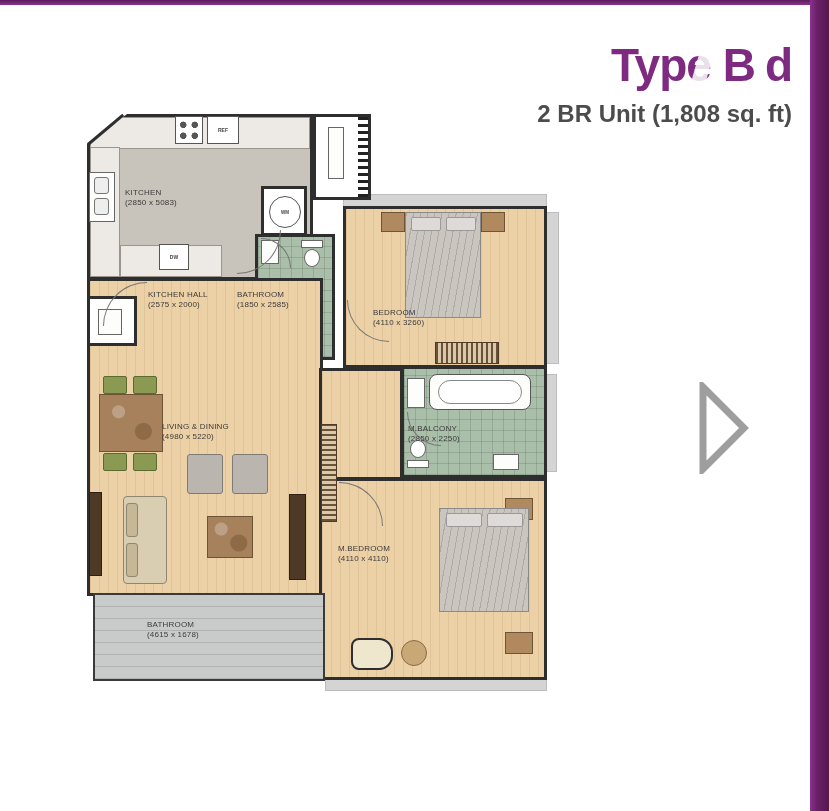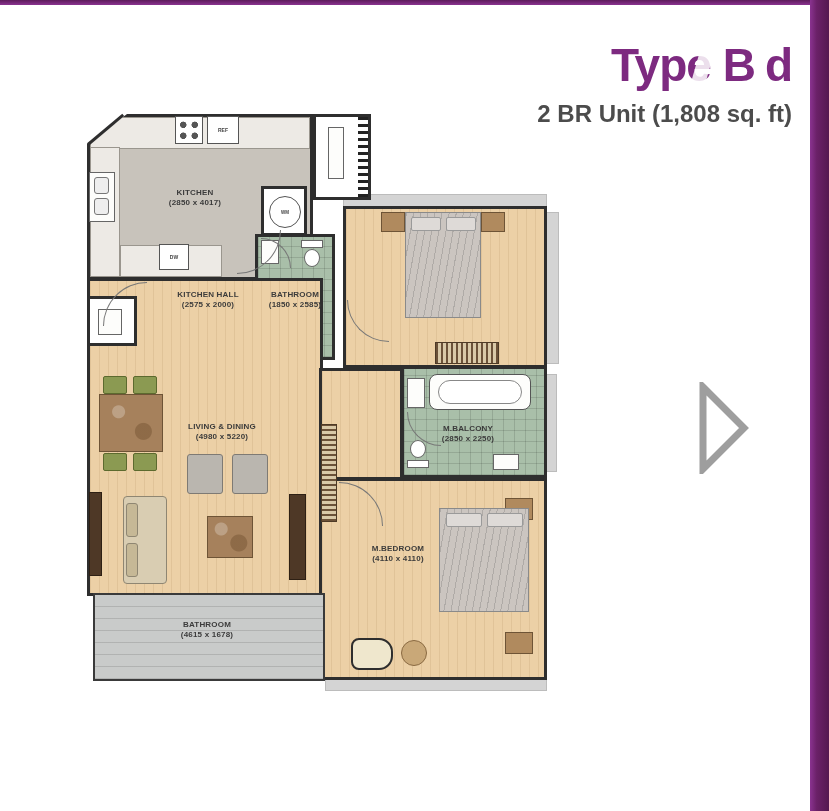--- a/index.html
+++ b/index.html
@@ -30,21 +30,21 @@
     background-image:repeating-linear-gradient(90deg,rgba(120,80,30,.10) 0 1px,transparent 1px 9px);}
   .tile{background-color:#a9bfa9;
     background-image:repeating-linear-gradient(0deg,rgba(0,0,0,.12) 0 1px,transparent 1px 11px),
                      repeating-linear-gradient(90deg,rgba(0,0,0,.12) 0 1px,transparent 1px 11px);}
   .planks{background-color:#c9cbca;
     background-image:repeating-linear-gradient(0deg,rgba(0,0,0,.12) 0 1px,transparent 1px 12px);}
   .kfloor{background:#c8c3bb;}
   .counter{background:#edeae5;border:1px solid #9a968e;}
   .gray-strip{background:#d4d4d4;border:1px solid #bcbcbc;}
   .white-room{background:#ffffff;}
-  .room-label{font-size:8px;font-weight:bold;color:#3b3b3b;text-align:center;
+  .room-label{font-size:8px;font-weight:normal;color:#3b3b3b;
     line-height:1.3;letter-spacing:.2px;z-index:6;}
   .appliance{background:#fff;border:1px solid #555;color:#444;
     font-size:5px;font-weight:bold;display:flex;align-items:center;justify-content:center;}
   .fixture{background:#fdfdfb;border:1.5px solid #666;}
   .arc{border:0 solid #777;background:transparent;z-index:5;}
   .hatch-dark{background:repeating-linear-gradient(0deg,#222 0 3px,#fdfdfd 3px 7px);}
   .hatch-wood-v{background:repeating-linear-gradient(0deg,#6b5138 0 2px,#d9c9a8 2px 5px);border:1px solid #4e3a26;}
   .hatch-wood-h{background:repeating-linear-gradient(90deg,#6b5138 0 2px,#d9c9a8 2px 5px);border:1px solid #4e3a26;}
   .mattress{background:#cbc5c0;border:1.5px solid #8a8a8a;
     background-image:repeating-linear-gradient(100deg,rgba(90,90,90,.25) 0 1px,transparent 1px 7px);}
@@ -167,26 +167,30 @@
 
   <div class="abs arc" style="left:18px;top:170px;width:44px;height:44px;border-top:1.5px solid #777;border-left:1.5px solid #777;border-radius:44px 0 0 0;"></div>
   <div class="abs arc" style="left:152px;top:118px;width:44px;height:44px;border-bottom:1.5px solid #777;border-right:1.5px solid #777;border-radius:0 0 44px 0;"></div>
   <div class="abs arc" style="left:176px;top:126px;width:30px;height:30px;border-top:1.5px solid #777;border-right:1.5px solid #777;border-radius:0 30px 0 0;"></div>
   <div class="abs arc" style="left:262px;top:188px;width:42px;height:42px;border-bottom:1.5px solid #777;border-left:1.5px solid #777;border-radius:0 0 0 42px;"></div>
   <div class="abs arc" style="left:254px;top:370px;width:44px;height:44px;border-top:1.5px solid #777;border-right:1.5px solid #777;border-radius:0 44px 0 0;"></div>
   <div class="abs arc" style="left:322px;top:300px;width:34px;height:34px;border-bottom:1.5px solid #777;border-left:1.5px solid #777;border-radius:0 0 0 34px;"></div>
 
   <div class="abs room-label" style="left:40px;top:76px;width:140px;">
     <div>KITCHEN</div>
-    <div>(2850 x 4017)</div>
+    <div>(2850 x 5083)</div>
   </div>
   <div class="abs room-label" style="left:152px;top:178px;width:116px;">
     <div>BATHROOM</div>
     <div>(1850 x 2585)</div>
   </div>
+  <div class="abs room-label" style="left:288px;top:196px;width:144px;">
+    <div>BEDROOM</div>
+    <div>(4110 x 3260)</div>
+  </div>
   <div class="abs room-label" style="left:63px;top:178px;width:120px;">
     <div>KITCHEN HALL</div>
     <div>(2575 x 2000)</div>
   </div>
   <div class="abs room-label" style="left:77px;top:310px;width:120px;">
     <div>LIVING &amp; DINING</div>
     <div>(4980 x 5220)</div>
   </div>
   <div class="abs room-label" style="left:323px;top:312px;width:120px;">
     <div>M.BALCONY</div>

